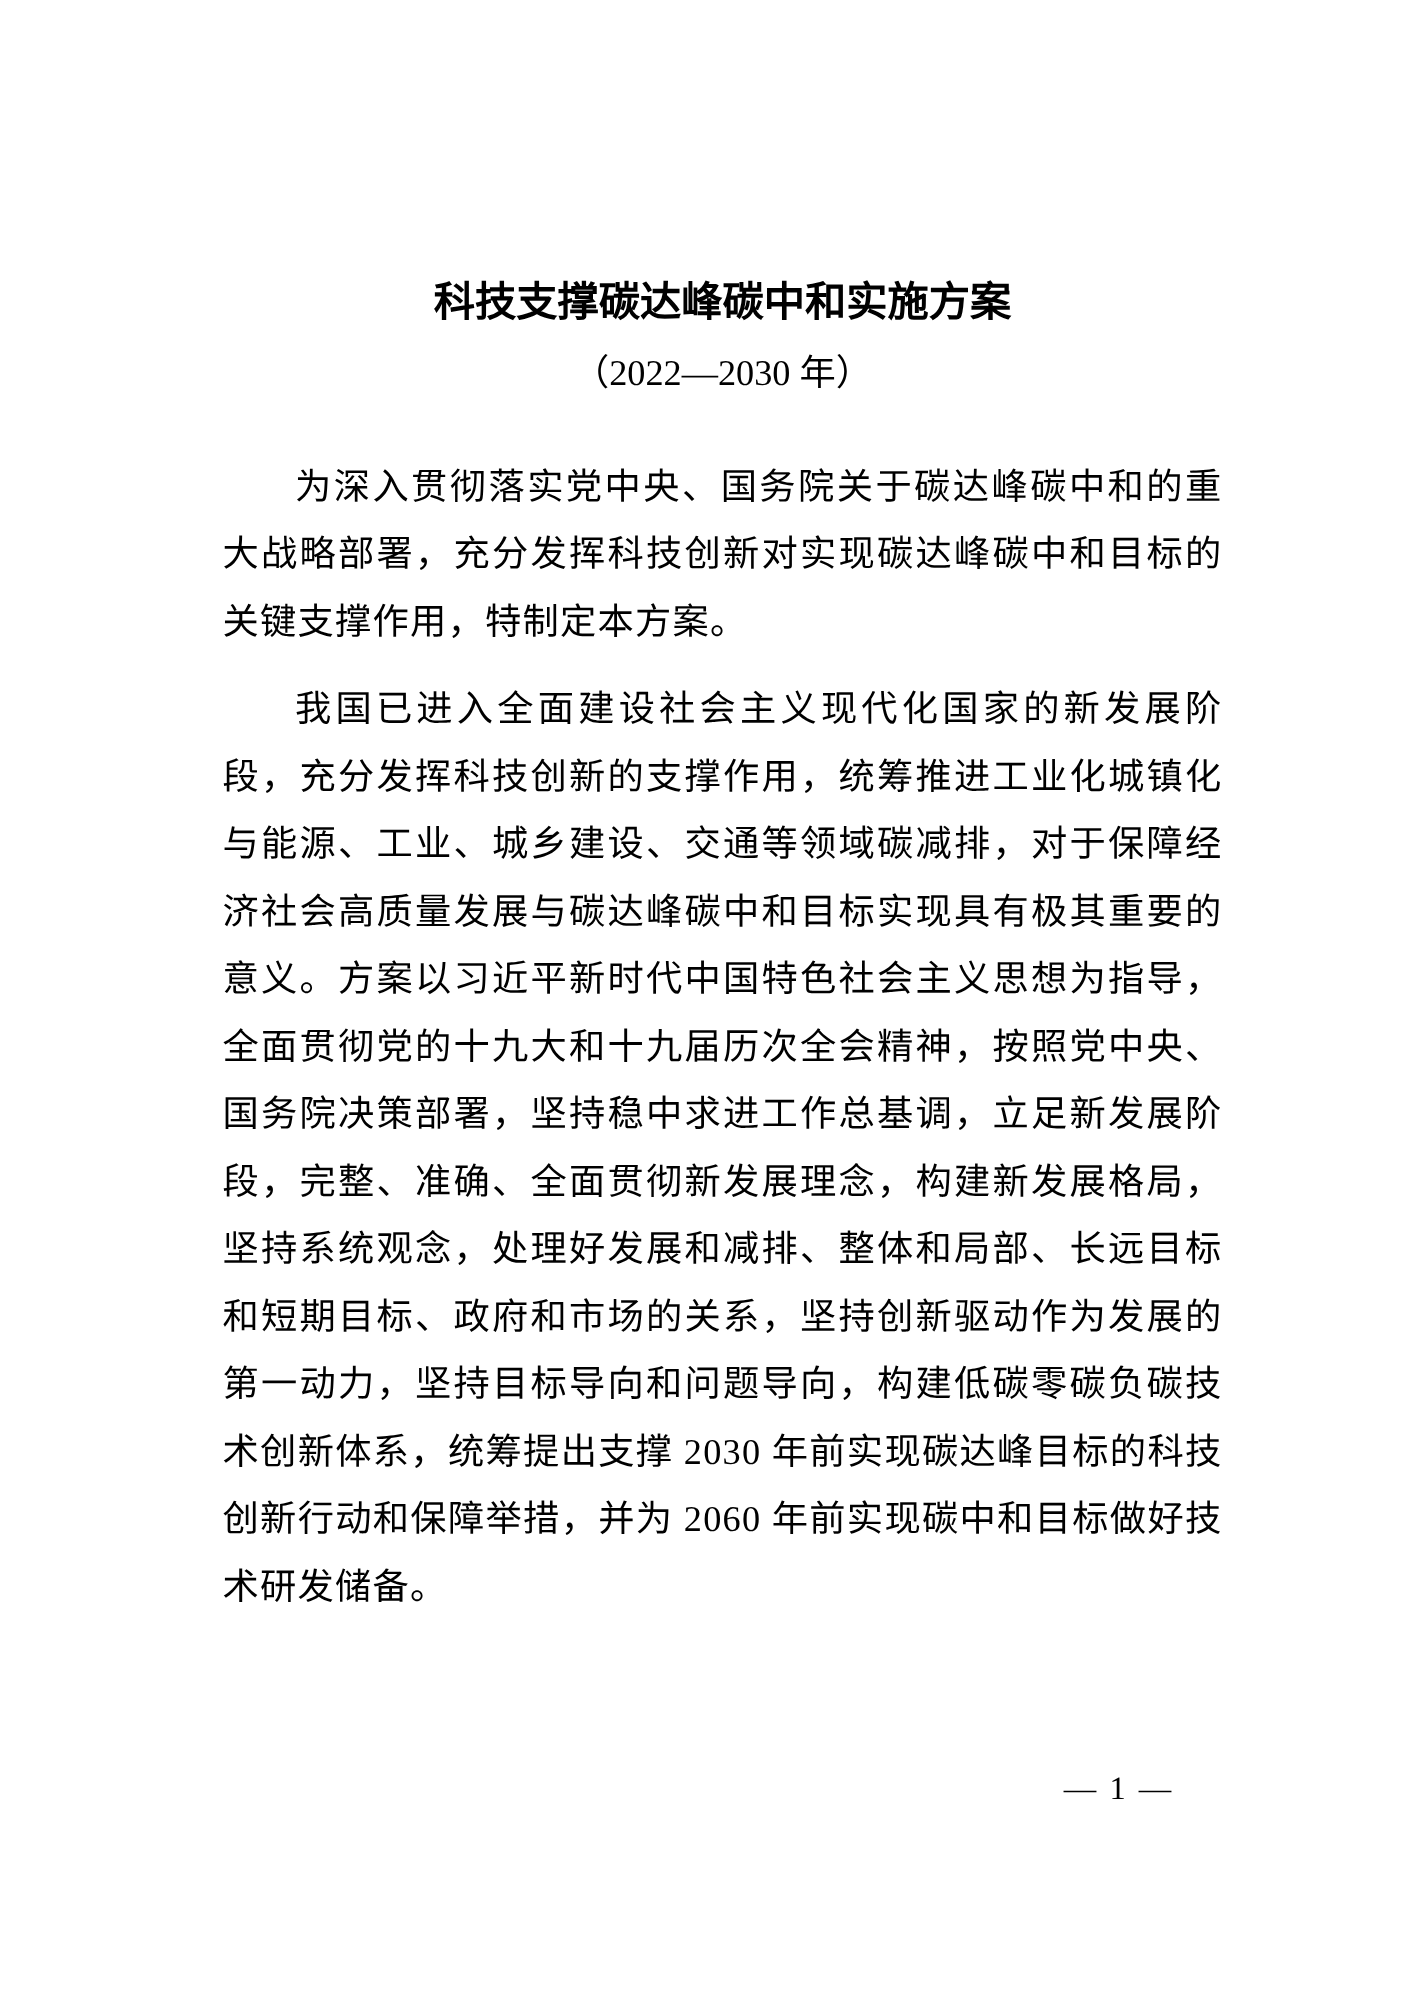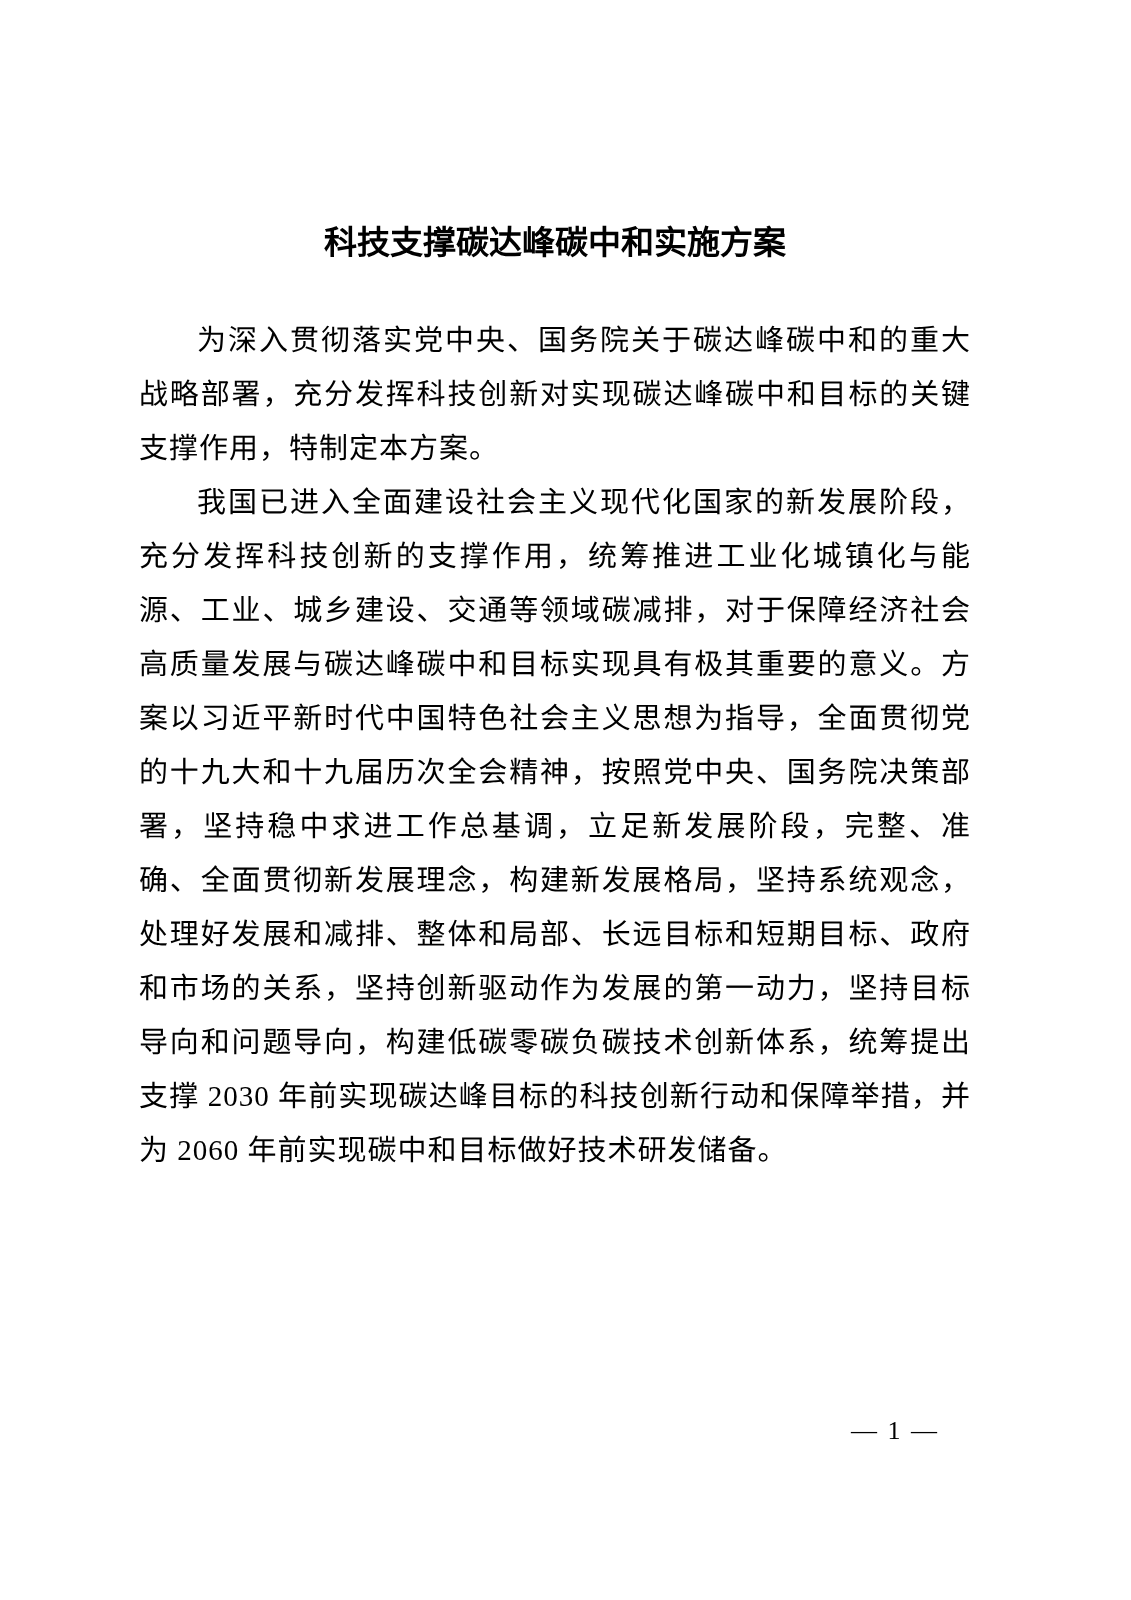--- a/index.html
+++ b/index.html
@@ -12,21 +12,21 @@
     width: 1131px;
     height: 1600px;
     margin: 0 auto;
     background: #ffffff;
     overflow: hidden;
     color: #111111;
     font-family: "Liberation Serif", "DejaVu Serif", serif;
   }
   .content {
     position: absolute;
-    left: 139px;
+    left: 162px;
     top: 0;
     width: 832px;
   }
   .doc-title {
     margin: 0;
     padding-top: 220px;
     text-align: center;
     font-size: 33px;
     line-height: 46px;
     font-weight: bold;
@@ -44,40 +44,41 @@
   .doc-body {
     margin-top: 47px;
     font-size: 29px;
     line-height: 54px;
     letter-spacing: 1px;
     text-align: justify;
     text-align-last: left;
     color: #000000;
   }
   .doc-body p {
-    margin: 0;
+    margin: 16px;
     padding: 0;
     text-indent: 2em;
   }
   .page-number {
     position: absolute;
     top: 1415px;
     right: 192px;
     font-size: 26px;
     line-height: 32px;
     letter-spacing: 2px;
     color: #000000;
     white-space: nowrap;
   }
 </style>
 </head>
 <body>
 
 <div class="page">
   <div class="content">
     <h1 class="doc-title">科技支撑碳达峰碳中和实施方案</h1>
+    <div class="doc-subtitle">（2022—2030 年）</div>
     <div class="doc-body">
       <p>为深入贯彻落实党中央、国务院关于碳达峰碳中和的重大战略部署，充分发挥科技创新对实现碳达峰碳中和目标的关键支撑作用，特制定本方案。</p>
       <p>我国已进入全面建设社会主义现代化国家的新发展阶段，充分发挥科技创新的支撑作用，统筹推进工业化城镇化与能源、工业、城乡建设、交通等领域碳减排，对于保障经济社会高质量发展与碳达峰碳中和目标实现具有极其重要的意义。方案以习近平新时代中国特色社会主义思想为指导，全面贯彻党的十九大和十九届历次全会精神，按照党中央、国务院决策部署，坚持稳中求进工作总基调，立足新发展阶段，完整、准确、全面贯彻新发展理念，构建新发展格局，坚持系统观念，处理好发展和减排、整体和局部、长远目标和短期目标、政府和市场的关系，坚持创新驱动作为发展的第一动力，坚持目标导向和问题导向，构建低碳零碳负碳技术创新体系，统筹提出支撑 2030 年前实现碳达峰目标的科技创新行动和保障举措，并为 2060 年前实现碳中和目标做好技术研发储备。</p>
     </div>
   </div>
   <div class="page-number">— 1 —</div>
 </div>
 
 </body></html>

